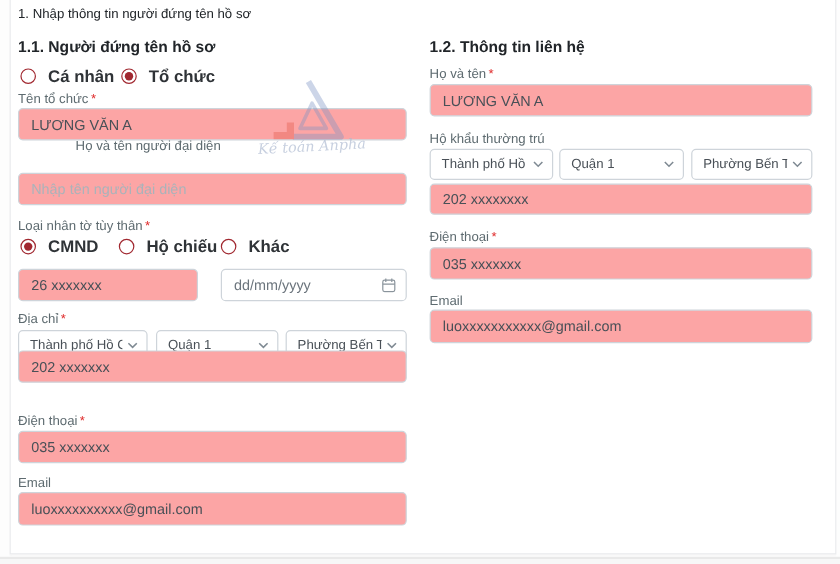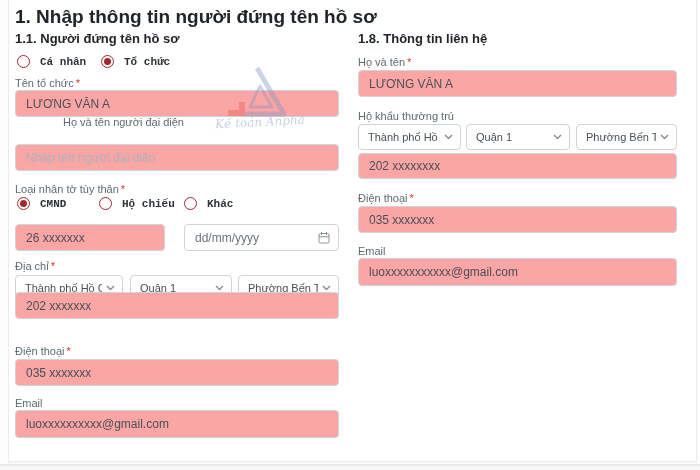--- a/index.html
+++ b/index.html
@@ -3,39 +3,39 @@
 <meta charset="utf-8">
 <style>
   html,body{margin:0;padding:0;background:#fff;}
   body{font-family:"Liberation Sans",sans-serif;}
   .page{position:relative;width:700px;height:470px;background:#fdfdfd;overflow:hidden;}
   .panel{position:absolute;left:8px;top:-2px;width:687px;height:462px;background:#fff;
          border:1px solid #eaecee;box-shadow:0 1px 1px rgba(0,0,0,.03);}
   .bstrip{position:absolute;left:0;top:464px;width:700px;height:2px;background:#e9e9e9;}
   .bpad{position:absolute;left:0;top:466px;width:700px;height:4px;background:#f7f7f7;}
   .abs{position:absolute;}
-  .t1{font-size:19px;font-weight:bold;color:#212529;white-space:nowrap;}
+  .t1{font-size:11px;font-weight:normal;color:#212529;white-space:nowrap;}
   .t2{font-size:13px;font-weight:bold;color:#212529;white-space:nowrap;}
   .lbl{font-size:11px;color:#5e6b70;white-space:nowrap;}
   .req{color:#e03131;margin-left:2px;}
   .inp{position:absolute;border:1px solid #ced4da;border-radius:4px;background:#fca5a5;
        font-family:inherit;font-size:12px;color:#495057;padding:0 10px;box-sizing:border-box;outline:none;}
   .inp::placeholder{color:#aab3ba;opacity:1;}
   .datewrap{position:absolute;border:1px solid #ced4da;border-radius:4px;background:#fff;
        display:flex;align-items:center;box-sizing:border-box;padding:0 8px 0 10px;}
   .datewrap input{border:none;outline:none;flex:1;min-width:0;font-family:inherit;font-size:12px;color:#15803d;padding:0;background:transparent;}
   .datewrap input::placeholder{color:#6c757d;opacity:1;}
   .cal{flex-shrink:0;display:flex;align-items:center;}
   .sel{position:absolute;border:1px solid #ced4da;border-radius:4px;background:#fff;
        display:flex;align-items:center;box-sizing:border-box;padding:0 7px 0 9px;
        font-size:11px;color:#495057;cursor:default;}
   .sel .txt{flex:1;overflow:hidden;white-space:nowrap;margin-right:4px;}
   .sel svg{flex-shrink:0;}
   .opt{position:absolute;display:flex;align-items:center;}
-  .opt .olbl{font-size:11px;font-weight:bold;color:#2f3337;margin-left:10px;white-space:nowrap;font-family:Liberation Mono, monospace;}
+  .opt .olbl{font-size:14px;font-weight:bold;color:#2f3337;margin-left:10px;white-space:nowrap;}
   .rdo{width:13px;height:13px;border:1.4px solid #a12830;border-radius:50%;background:#fff;
        box-sizing:border-box;position:relative;flex-shrink:0;}
   .rdo.on::after{content:"";position:absolute;left:2px;top:2px;right:2px;bottom:2px;
        background:#a12830;border-radius:50%;}
   .wm{position:absolute;left:220px;top:64px;width:70px;height:56px;opacity:.38;pointer-events:none;}
   .wmtext{position:absolute;left:215px;top:115px;width:90px;font-family:"DejaVu Serif",serif;
        font-style:italic;font-size:12px;color:#aab7cf;opacity:.65;pointer-events:none;transform:rotate(-3deg);}
 </style>
 </head>
 <body>
@@ -115,21 +115,21 @@
   <input class="inp" style="left: 15px; top: 292px; width: 324px; height: 27px;" value="202 xxxxxxx">
 
   <div class="abs lbl" style="left:15px;top:345px;">
     <span>Điện thoại</span><span class="req">*</span>
   </div>
   <input class="inp" style="left: 15px; top: 359px; width: 324px; height: 27px;" value="035 xxxxxxx">
 
   <div class="abs lbl" style="left:15px;top:397px;">Email</div>
   <input class="inp" style="left: 15px; top: 410px; width: 324px; height: 28px;" value="luoxxxxxxxxxx@gmail.com">
 
-  <div class="abs t2" style="left:358px;top:31px;">1.8. Thông tin liên hệ</div>
+  <div class="abs t2" style="left:358px;top:31px;">1.2. Thông tin liên hệ</div>
 
   <div class="abs lbl" style="left:358px;top:56px;">
     <span>Họ và tên</span><span class="req">*</span>
   </div>
   <input class="inp" style="left: 358px; top: 70px; width: 319px; height: 27px;" value="LƯƠNG VĂN A">
 
   <div class="abs lbl" style="left:358px;top:110px;">Hộ khẩu thường trú</div>
   <div class="sel" style="left:358px;top:124px;width:103px;height:26px;">
     <span class="txt">Thành phố Hồ Chí Mi</span>
     <svg width="9" height="6" viewBox="0 0 9 6">

